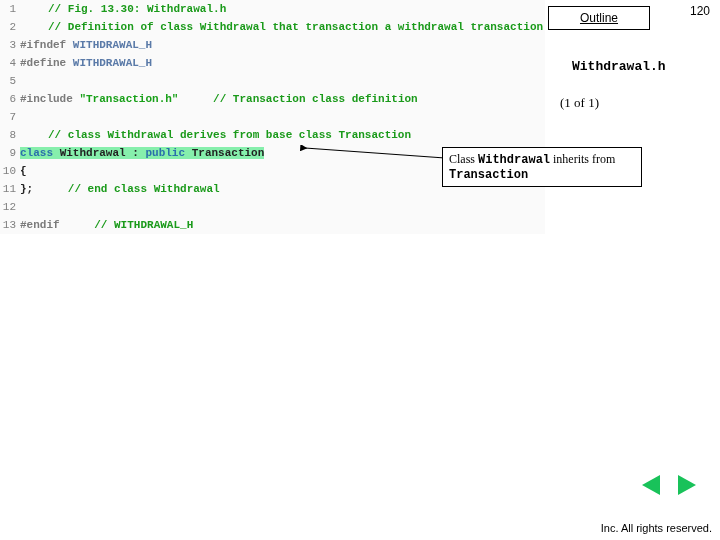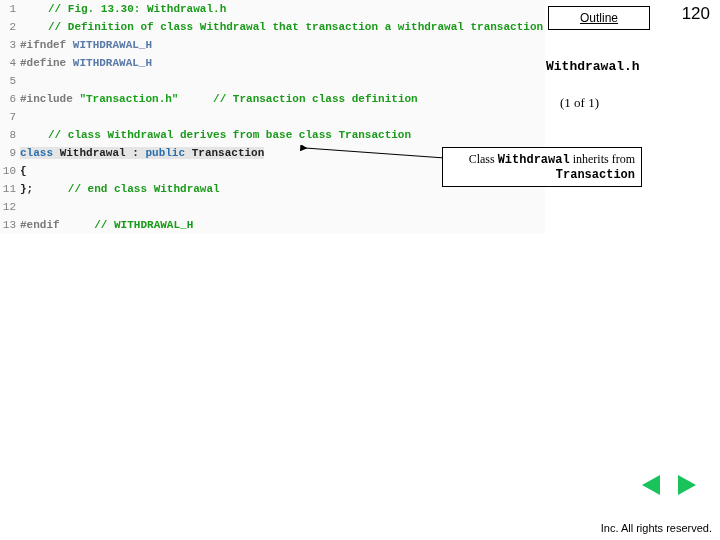--- a/index.html
+++ b/index.html
@@ -34,55 +34,55 @@
   .code {
     font: bold 11px/18px Consolas, "Courier New", monospace;
     white-space: pre;
   }
   .cmt { color: #1a9a1a; margin-left: 28px; }
   .pp  { color: #7a7a7a; }
   .ppid{ color: #5a7aa8; }
   .str { color: #18a018; }
   .kw  { color: #2a6fab; }
   .id  { color: #222; }
-  .hl  { background: #e5e5e5; }
+  .hl  { background: #86efac; }
   .outline-box {
     position: absolute;
     left: 548px; top: 6px;
     width: 102px; height: 24px;
     border: 1px solid #000;
     text-align: center;
     line-height: 22px;
     font-size: 12px;
     text-decoration: underline;
   }
   .page-num {
     position: absolute;
     right: 10px; top: 4px;
-    font-size: 17px;
+    font-size: 12px;
   }
   .file-label {
     position: absolute;
-    left: 546px; top: 59px;
+    left: 572px; top: 59px;
     font: bold 13px "Courier New", monospace;
   }
   .page-of {
     position: absolute;
     left: 560px; top: 95px;
     font: 13px "Times New Roman", serif;
   }
   .callout {
     position: absolute;
     left: 442px; top: 147px;
     width: 200px;
     border: 1px solid #000;
     background: #fff;
     padding: 4px 6px;
     font: 12px "Times New Roman", serif;
-    text-align: right;
+    text-align: left;
   }
   .callout .mono { font-family: "Courier New", monospace; font-weight: bold; }
   svg.arrow {
     position: absolute;
     left: 300px; top: 145px;
     width: 150px; height: 25px;
   }
   .nav {
     position: absolute;
     right: 20px; bottom: 44px;

